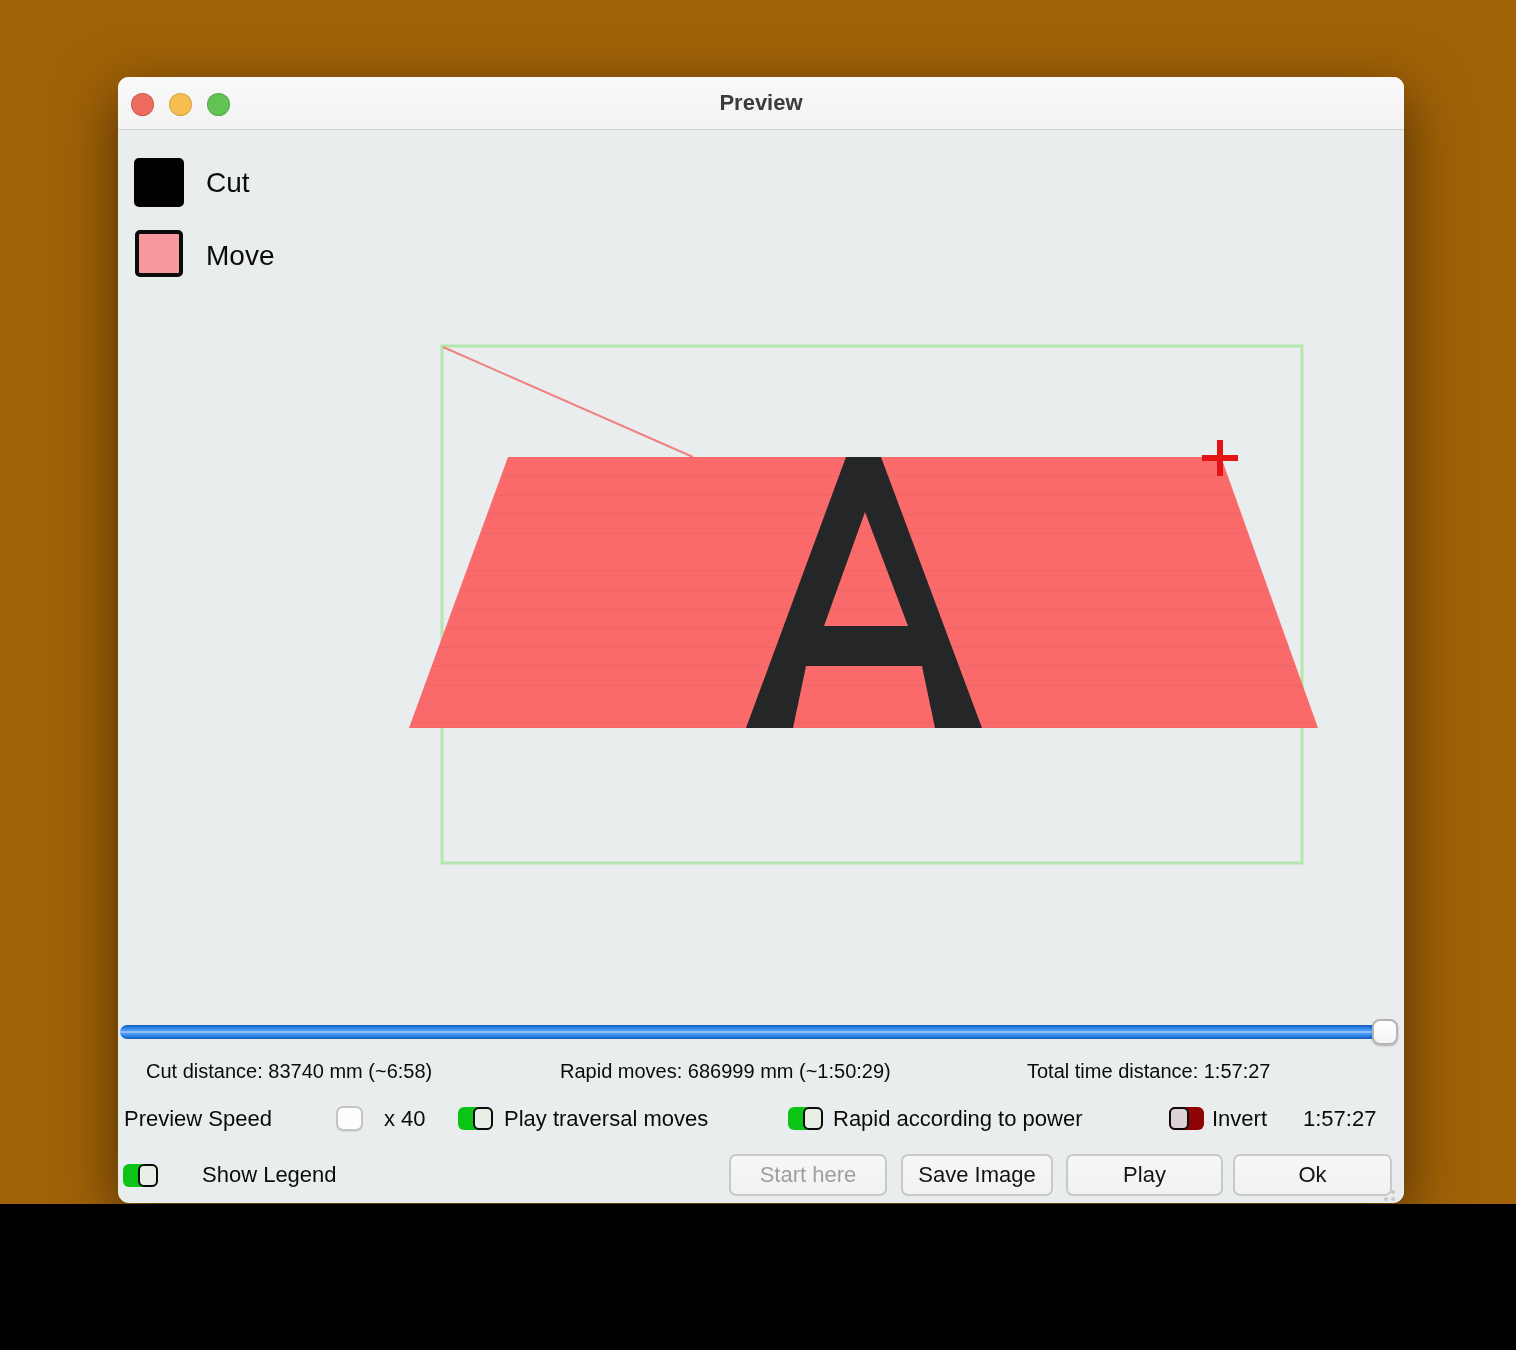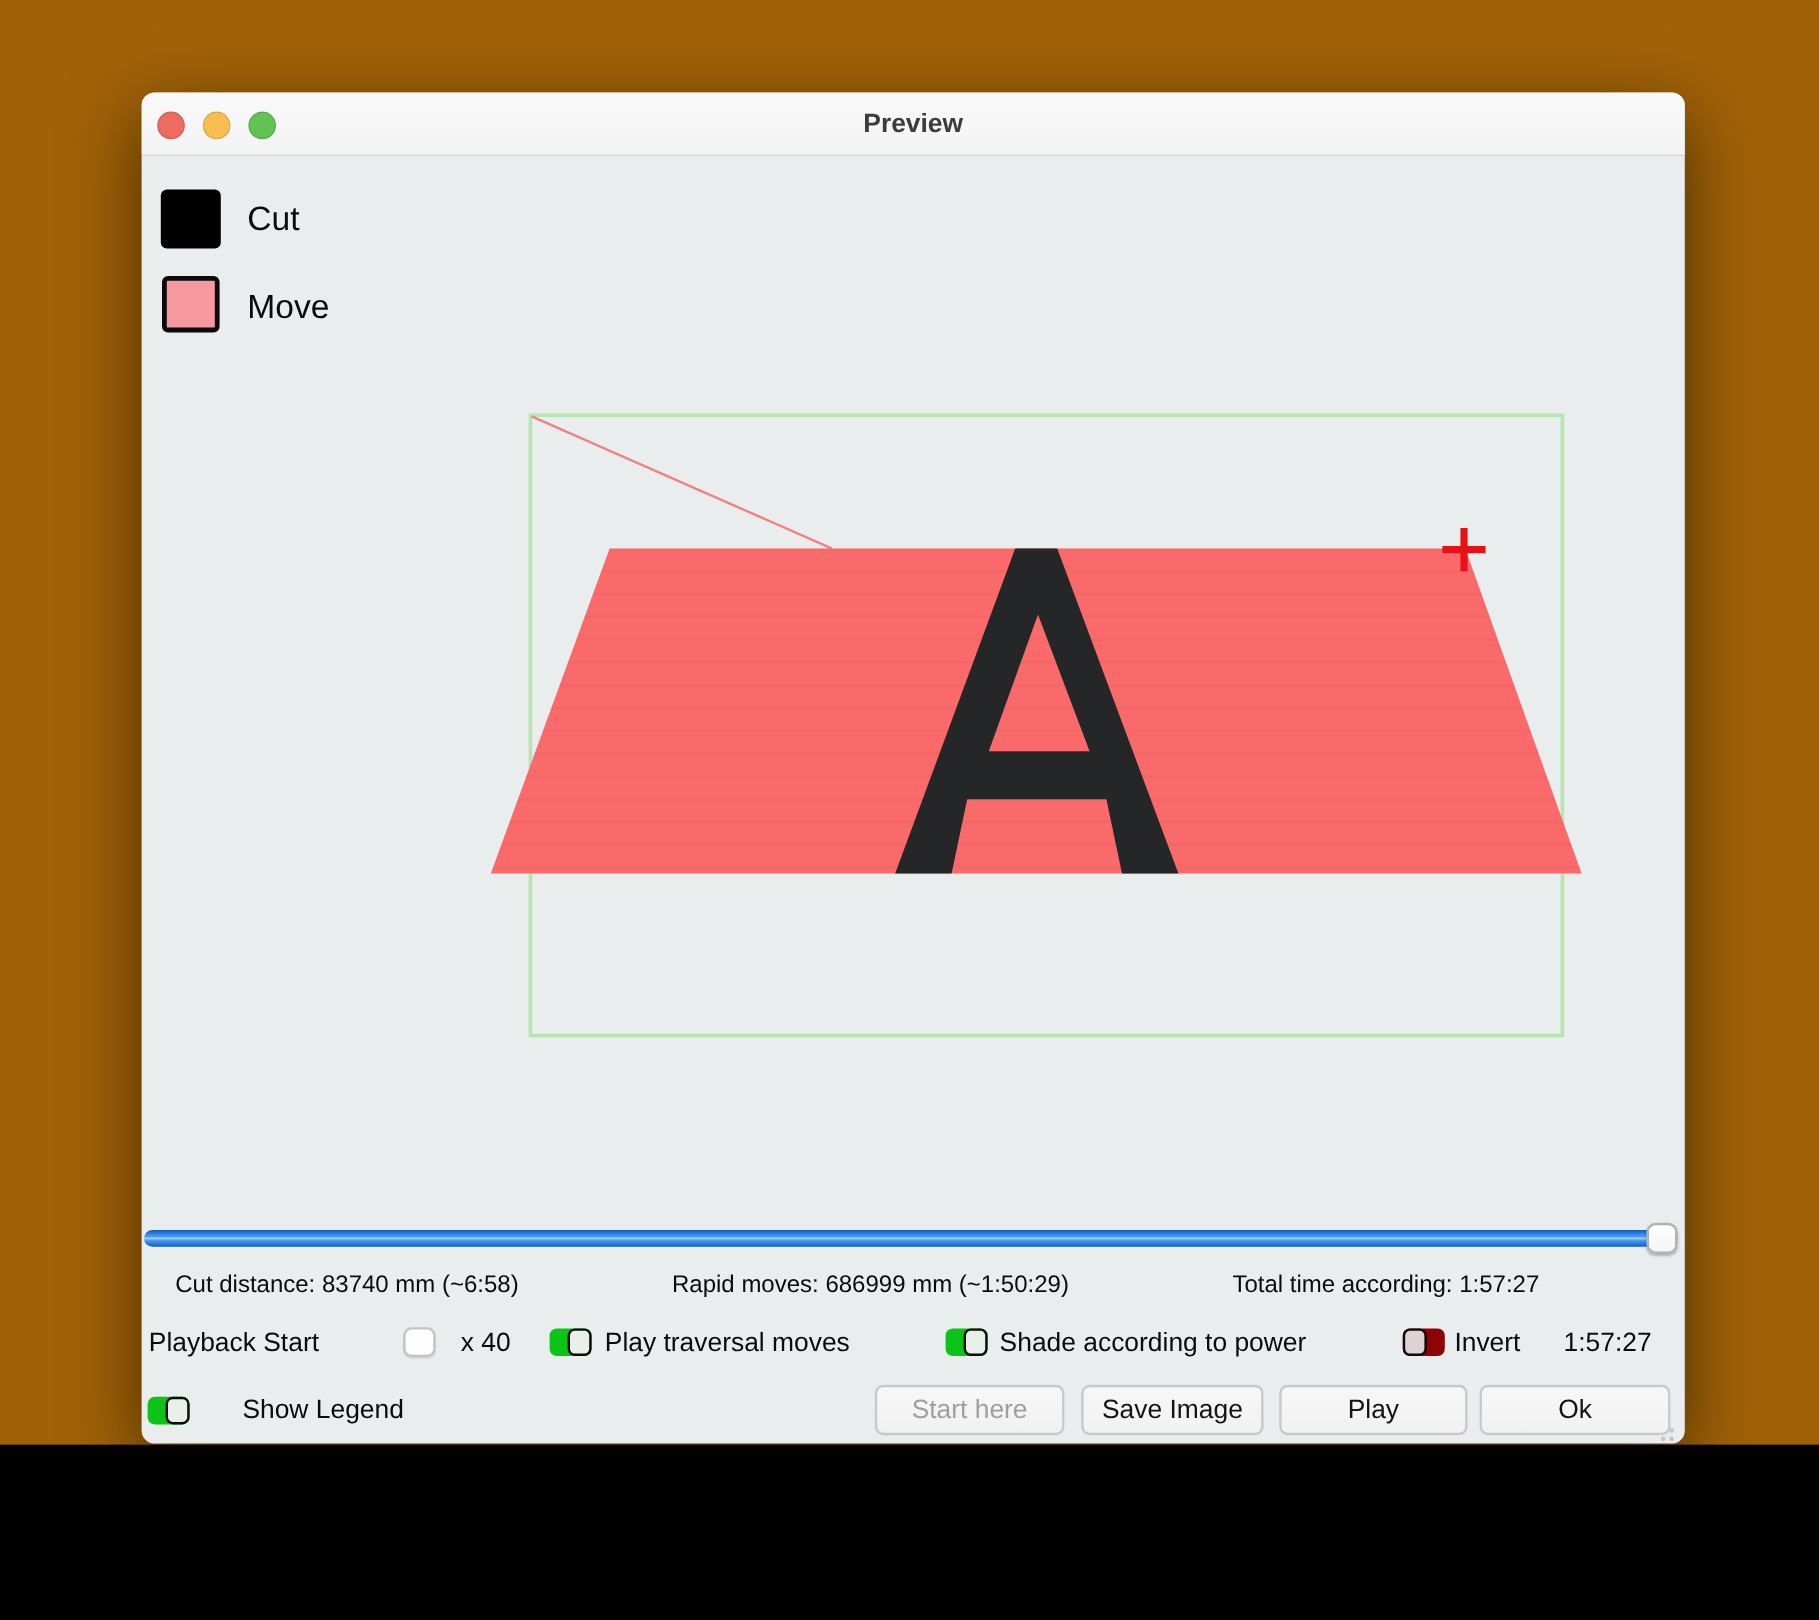--- a/index.html
+++ b/index.html
@@ -97,35 +97,35 @@
         <path d="M846,457 L881,457 L982,728 L935,728 L922,666 L806,666 L793,728 L746,728 Z M865,512 L908,626 L824,626 Z" fill="#242628" fill-rule="evenodd"></path>
         <line x1="1202" y1="458" x2="1238" y2="458" stroke="#e41315" stroke-width="6"></line>
         <line x1="1220" y1="440" x2="1220" y2="476" stroke="#e41315" stroke-width="6"></line>
       </svg>
 
     <div class="slider-track"></div>
     <div class="slider-handle"></div>
 
     <span class="row1-text" style="left:28px">Cut distance: 83740 mm (~6:58)</span>
     <span class="row1-text" style="left:442px">Rapid moves: 686999 mm (~1:50:29)</span>
-    <span class="row1-text" style="left:909px">Total time according: 1:57:27</span>
+    <span class="row1-text" style="left:909px">Total time distance: 1:57:27</span>
 
-    <span class="row2-text" style="left:6px">Playback Start</span>
+    <span class="row2-text" style="left:6px">Preview Speed</span>
     <div class="checkbox"></div>
     <span class="row2-text" style="left:266px">x 40</span>
 
     <div class="toggle tg-traversal on">
       <span class="knob"></span>
     </div>
     <span class="row2-text" style="left:386px">Play traversal moves</span>
 
     <div class="toggle tg-shade on">
       <span class="knob"></span>
     </div>
-    <span class="row2-text" style="left:715px">Shade according to power</span>
+    <span class="row2-text" style="left:715px">Rapid according to power</span>
 
     <div class="toggle tg-invert off">
       <span class="knob"></span>
     </div>
     <span class="row2-text" style="left:1094px">Invert</span>
     <span class="row2-text" style="left:1185px">1:57:27</span>
 
     <div class="toggle tg-legend on">
       <span class="knob"></span>
     </div>

